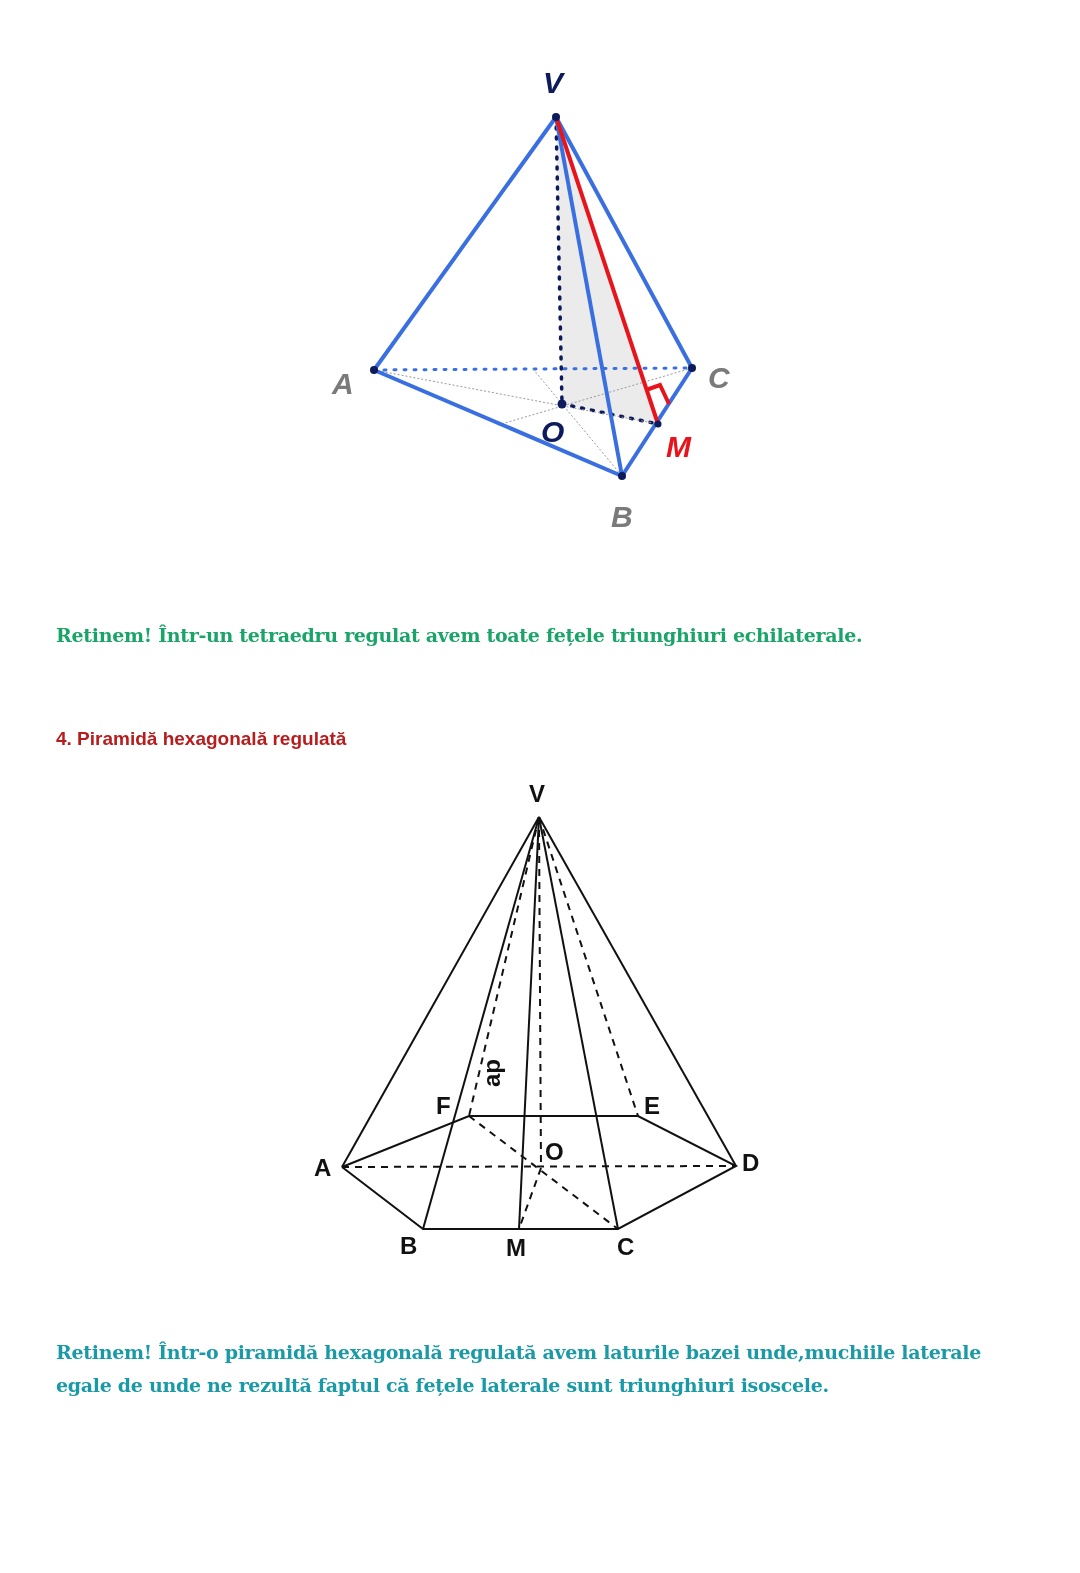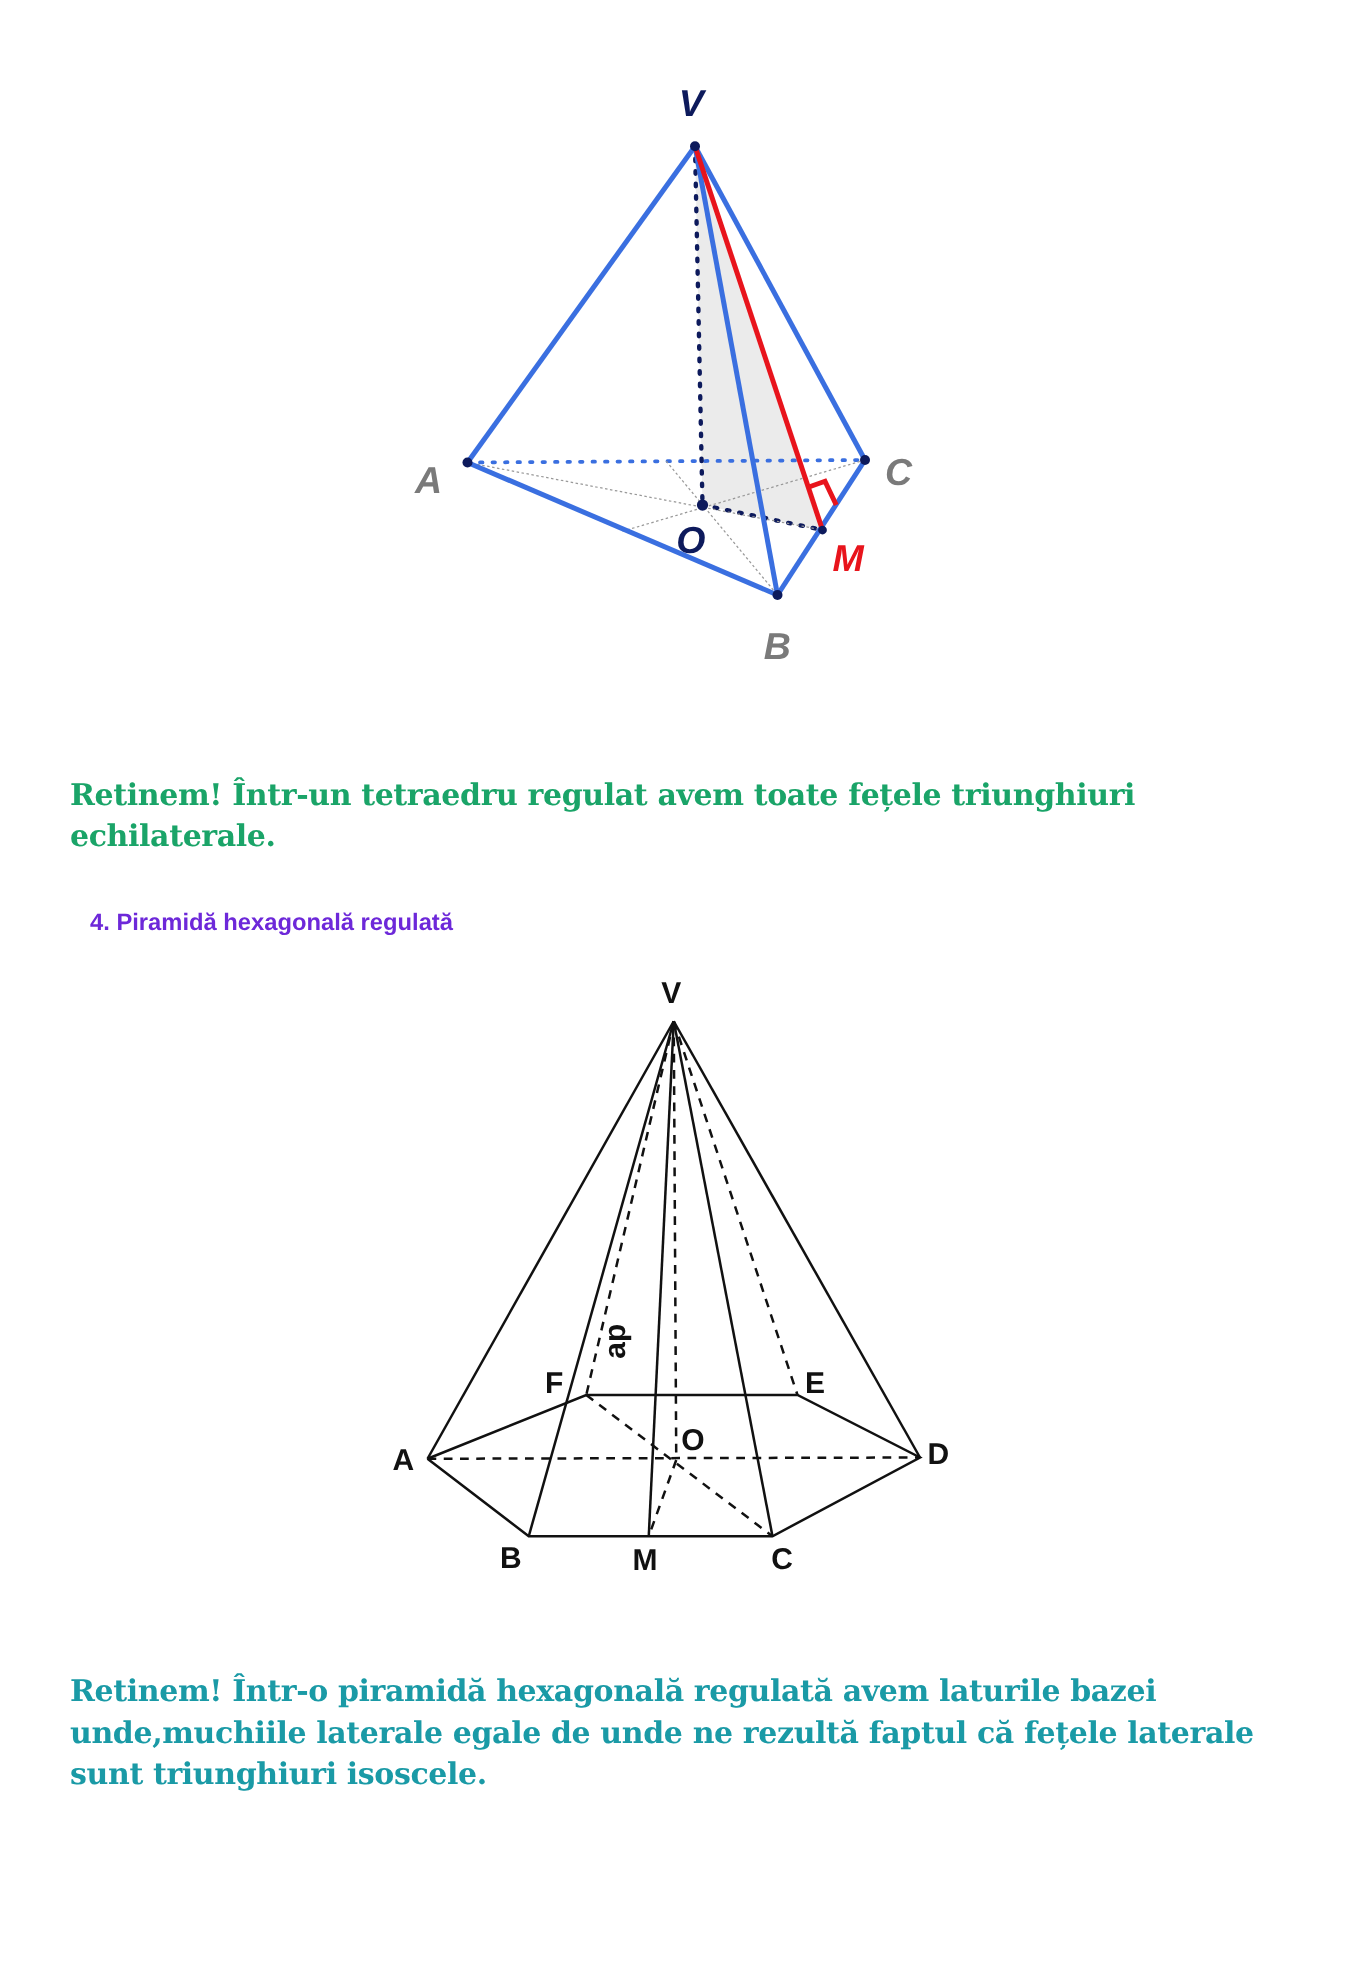--- a/index.html
+++ b/index.html
@@ -1,21 +1,21 @@
 <!DOCTYPE html>
 <html><head>
 <meta charset="utf-8">
 <style>
   html,body{margin:0;padding:0;background:#ffffff;}
   body{width:1080px;height:1573px;position:relative;overflow:hidden;}
   .fig{position:absolute;left:0;top:0;}
-  .note{position:absolute;left:56px;font-family:"DejaVu Serif","Liberation Serif",serif;font-weight:bold;font-size:24px;line-height:33px;letter-spacing:-0.3px;}
+  .note{position:absolute;left:56px;font-family:"DejaVu Serif","Liberation Serif",serif;font-weight:bold;font-size:19px;line-height:33px;letter-spacing:-0.3px;}
   .note1{top:619px;color:#1aa468;}
   .note2{top:1336px;color:#1a9aa6;width:980px;}
-  .heading{position:absolute;left:56px;top:728px;font-family:"Liberation Sans",sans-serif;font-weight:bold;font-size:19px;color:#6d28d9;margin-left:16px;}
+  .heading{position:absolute;left:56px;top:728px;font-family:"Liberation Sans",sans-serif;font-weight:bold;font-size:19px;color:#b91c1c;}
   svg text{font-family:"Liberation Sans",sans-serif;}
 </style>
 </head>
 <body>
 
 <svg class="fig" width="1080" height="560" viewBox="0 0 1080 560">
 
   <polygon points="556,117 562,404 658,424" fill="#e6e6e6" opacity="0.8"></polygon>
 
   <line x1="374" y1="370" x2="692" y2="368" stroke="#3a6fe0" stroke-width="3" stroke-dasharray="2,8" stroke-linecap="round"></line>

